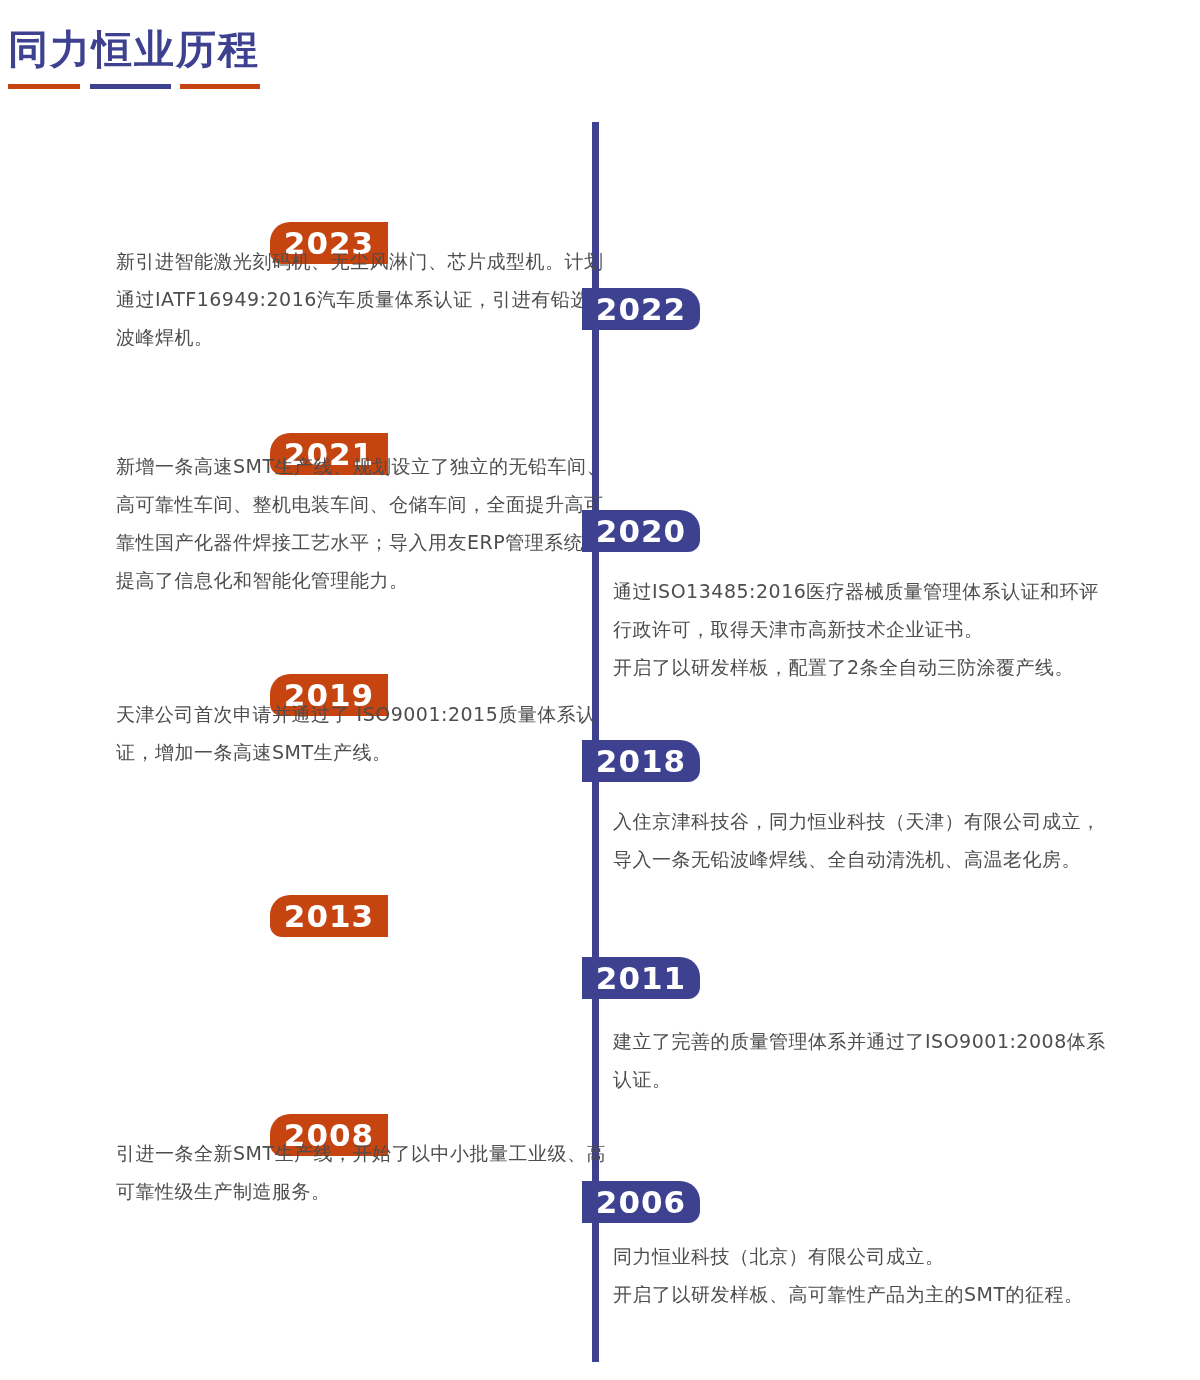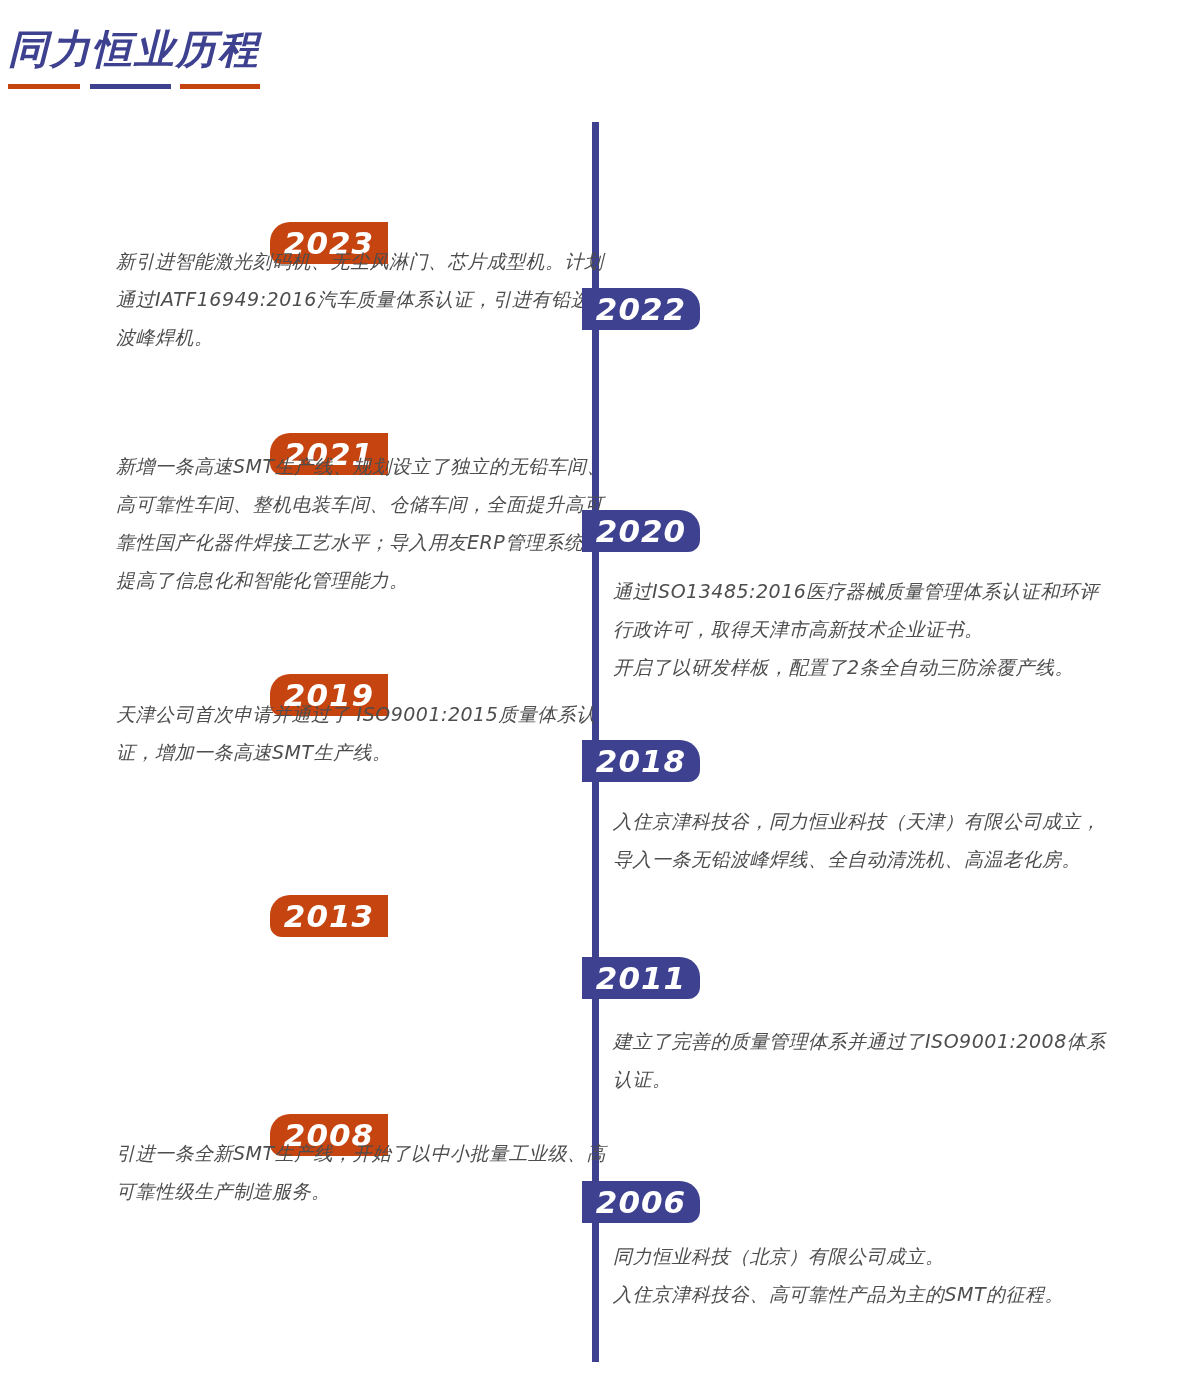--- a/index.html
+++ b/index.html
@@ -1,21 +1,21 @@
 <!DOCTYPE html>
 <html lang="zh" style="--orange: #C5440F; --navy: #3D4190; --text: #4D4D4D;"><head>
 <meta charset="utf-8">
 <style>
   * { margin: 0; padding: 0; box-sizing: border-box; }
   html, body { background: #ffffff; }
   body {
     font-family: "DejaVu Sans", "Liberation Sans", sans-serif;
     width: 1200px; height: 1380px; position: relative; overflow: hidden;
   }
-  .page { position: absolute; inset: 0; width: 996px; height: 1380px; font-style: italic; }
+  .page { position: absolute; inset: 0; width: 996px; height: 1380px; }
 
   .page-title {
     position: absolute; left: 8px; top: 22px;
     font-size: 40px; font-weight: bold; color: var(--navy, #3B3F8C);
     letter-spacing: 2px;
   }
   .title-bars { position: absolute; left: 8px; top: 84px; height: 5px; width: 300px; }
   .bar { position: absolute; top: 0; height: 5px; }
   .bar.b1 { left: 0;   width: 72px;  background: var(--orange, #C5440F); }
   .bar.b2 { left: 82px; width: 81px; background: var(--navy, #3D4190); }
@@ -88,15 +88,15 @@
   <div class="year-tag left" style="top:854px">2013</div>
 
   <div class="year-tag right" style="top:957px">2011</div>
   <p class="desc right" style="top:1022px">建立了完善的质量管理体系并通过了ISO9001:2008体系认证。</p>
 
   <div class="year-tag left" style="top:1073px">2008</div>
   <p class="desc left" style="top:1134px">引进一条全新SMT生产线，开始了以中小批量工业级、高可靠性级生产制造服务。</p>
 
   <div class="year-tag right" style="top:1181px">2006</div>
   <p class="desc right" style="top:1237px">同力恒业科技（北京）有限公司成立。
-入住京津科技谷、高可靠性产品为主的SMT的征程。</p>
+开启了以研发样板、高可靠性产品为主的SMT的征程。</p>
 
 </div>
 
 </body></html>

